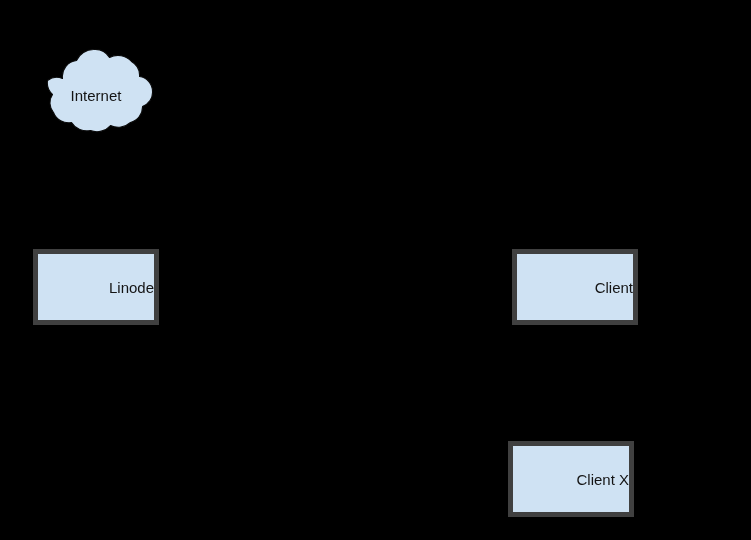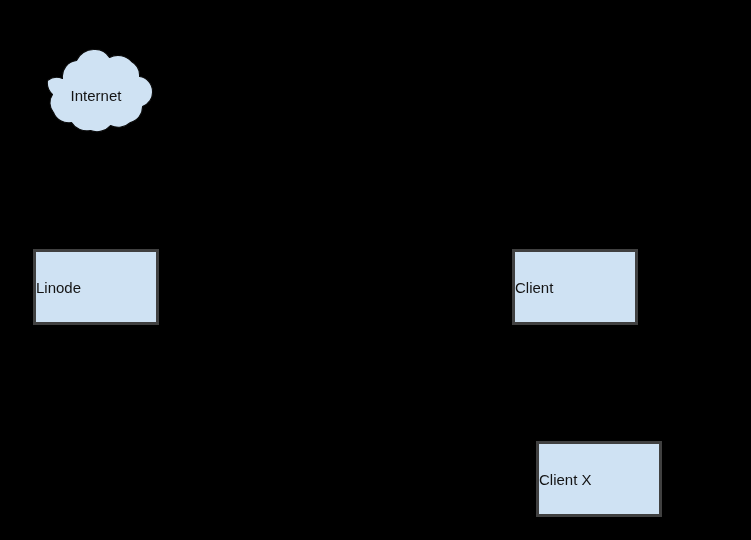--- a/index.html
+++ b/index.html
@@ -14,25 +14,25 @@
     height: 540px;
     background: #000000;
     overflow: hidden;
     font-family: "Liberation Sans", "DejaVu Sans", sans-serif;
   }
   .node {
     position: absolute;
     box-sizing: border-box;
     display: flex;
     align-items: center;
-    justify-content: flex-start;
+    justify-content: flex-end;
   }
   .box {
     background: #cfe2f3;
-    border: 3px solid #404040;
+    border: 5px solid #404040;
   }
   .node-label {
     font-family: "Liberation Sans", "DejaVu Sans", sans-serif;
     font-size: 15px;
     line-height: 1;
     color: #141414;
     text-align: center;
     white-space: nowrap;
     pointer-events: none;
   }
@@ -104,17 +104,17 @@
   </div>
 
   <div class="node box" style="left:33px; top:249px; width:126px; height:76px;">
     <span class="node-label">Linode</span>
   </div>
 
   <div class="node box" style="left:512px; top:249px; width:126px; height:76px;">
     <span class="node-label">Client</span>
   </div>
 
-  <div class="node box" style="left:536px; top:441px; width:126px; height:76px;">
+  <div class="node box" style="left:508px; top:441px; width:126px; height:76px;">
     <span class="node-label">Client X</span>
   </div>
 
 </div>
 
 </body></html>

